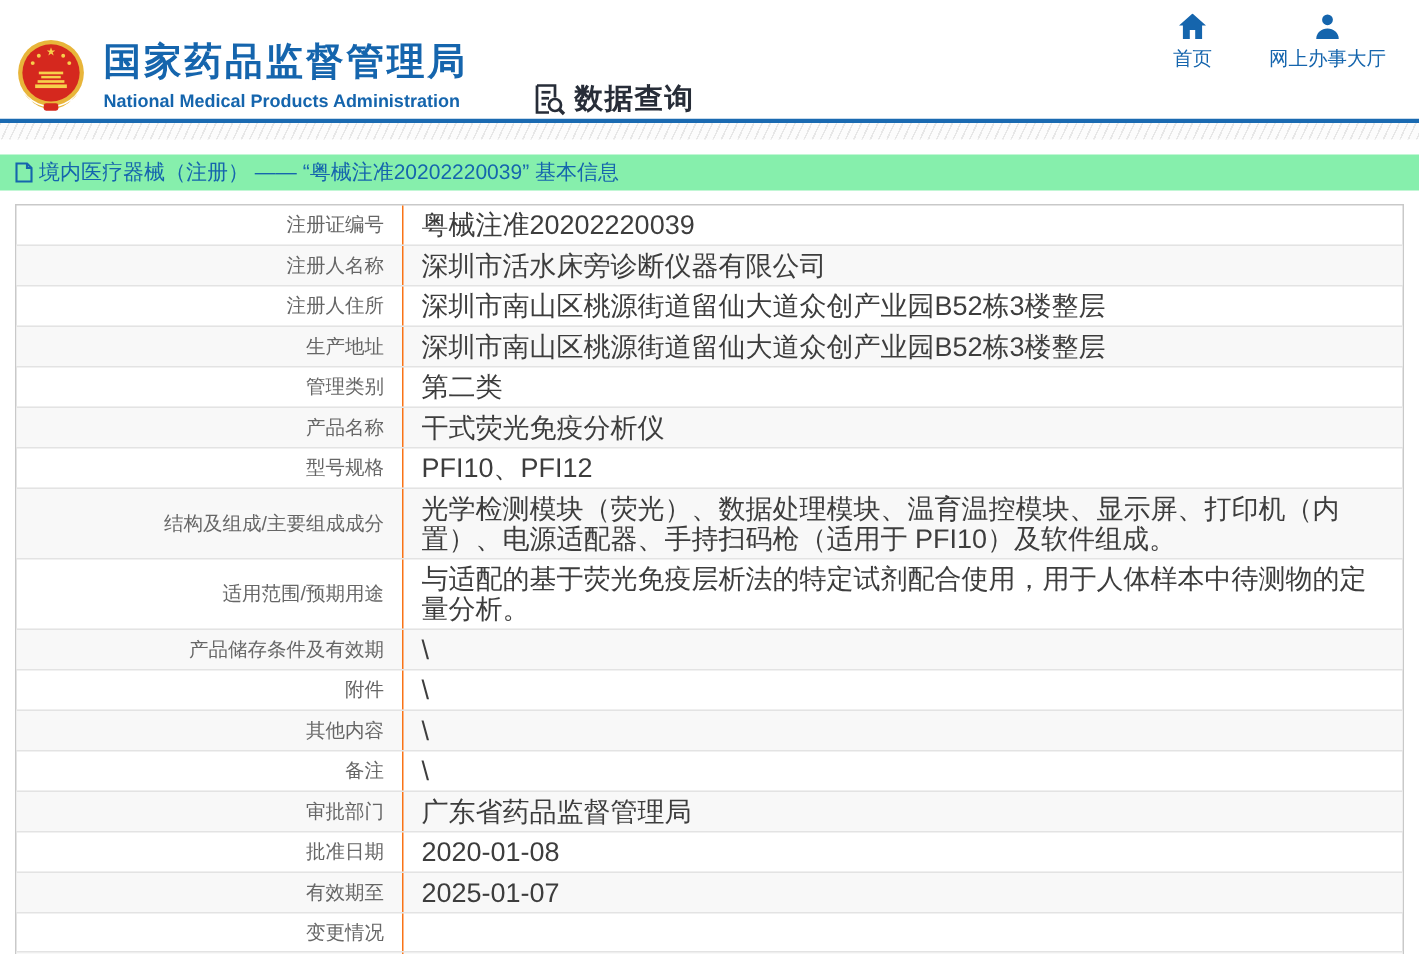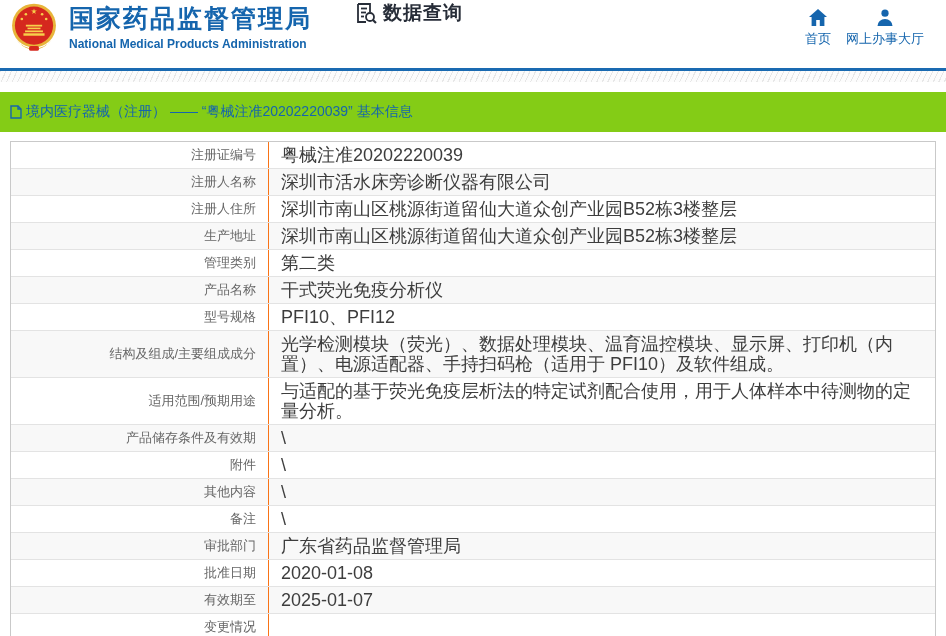--- a/index.html
+++ b/index.html
@@ -4,37 +4,37 @@
 <style>
   * { box-sizing: border-box; }
   html,body { margin:0; padding:0; }
   body {
     width:946px; height:636px; overflow:hidden;
     background:#ffffff;
     font-family:"Liberation Sans","DejaVu Sans",sans-serif;
   }
 
   
-  .header { height:68px; position:relative; display:flex; align-items:flex-start; background:#fff; }
+  .header { height:79px; position:relative; display:flex; align-items:flex-end; background:#fff; }
   .logo { display:flex; align-items:center; margin-left:8px; }
   .emblem { width:52px; height:56px; flex:0 0 auto; }
   .logo-text { margin-left:9px; }
   .logo-title { color:#1565ad; font-size:25px; font-weight:bold; letter-spacing:2px; line-height:1.1; }
   .logo-sub { color:#1565ad; font-size:12px; margin-top:5px;font-weight:bold; }
   .section-title { display:flex; align-items:center; margin-left:42px; color:#272d38; font-size:19px; font-weight:600; letter-spacing:1px; }
   .section-title svg { margin-right:5px; }
-  .nav { position:absolute; right:22px; top:9px; display:flex; gap:15px; }
+  .nav { position:absolute; right:22px; top:9px; display:flex; gap:38px; }
   .nav-item { display:flex; flex-direction:column; align-items:center; color:#1565ad; font-size:13px; cursor:pointer; }
   .nav-item svg { margin-bottom:4px; }
 
   .blue-line { height:3px; background:#1a6ab1; }
   .hatch { height:11px; background:repeating-linear-gradient(115deg,#e7e7e7 0 1px,#fcfcfc 1px 5px); }
 
   
-  .crumb-band { margin-top:10px; height:40px; background:#84cc16; display:flex; align-items:center; padding-left:10px; }
+  .crumb-band { margin-top:10px; height:24px; background:#86efac; display:flex; align-items:center; padding-left:10px; }
   .crumb { display:flex; align-items:center; color:#1565ad; font-size:14px; }
   .crumb svg { margin-right:4px; }
 
   
   .table { margin:9px 10px 0 10px; border:1px solid #c9c9c9; background:#fff; }
   .row { display:flex; min-height:26px; border-top:1px solid #e3e3e3; }
   .row:first-child { border-top:none; }
   .row:nth-child(even) { background:#f8f8f8; }
   .cell-label {
     width:258px; flex:0 0 258px;

